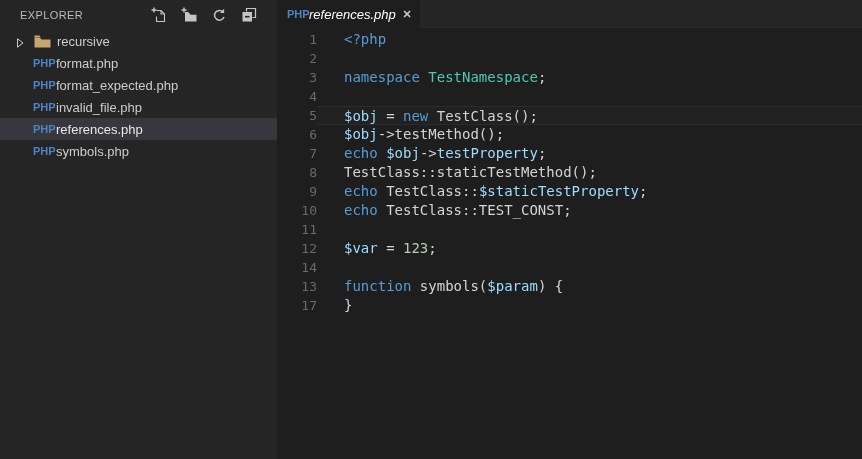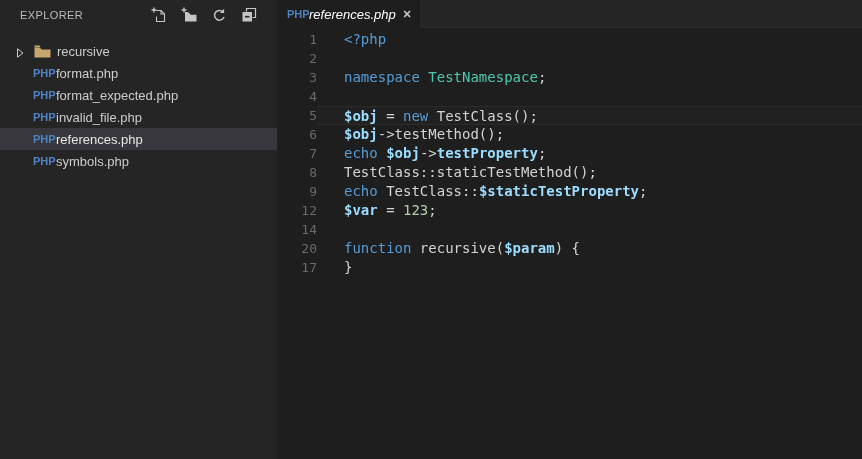--- a/index.html
+++ b/index.html
@@ -16,21 +16,21 @@
   }
   .sidebar-header {
     height:28px; display:flex; align-items:center; padding:2px 8px 0 20px;
   }
   .sidebar-title {
     font-size:11px; color:#bbbbbb; letter-spacing:0.4px; flex:1;
   }
   .sidebar-actions { display:flex; align-items:center; gap:14px; padding-right:12px; }
   .action-btn { width:16px; height:16px; cursor:pointer; display:flex; align-items:center; justify-content:center; }
   .action-btn svg { display:block; }
-  .tree { margin-top:12px; }
+  .tree { margin-top:2px; }
   .tree-row {
     height:22px; display:flex; align-items:center; font-size:13px; color:#cccccc;
     cursor:pointer; white-space:nowrap;
   }
   .tree-row.selected { background:#37373d; color:#e8e8e8; }
   .chevron { width:10px; height:10px; margin-left:15px; flex:none; }
   .folder-icon { width:17px; height:13px; margin-left:9px; flex:none; }
   .folder-label { margin-left:6px; }
   .php-badge {
     flex:none; margin-left:33px; width:17px;
@@ -63,21 +63,21 @@
     width:40px; flex:none; text-align:right; color:#6a6a6a; font-size:13px;
     cursor:pointer;
   }
   .lc {
     flex:1; padding-left:27px; white-space:pre; color:var(--plain,#d4d4d4);
   }
   .code-line.current .lc {
     background:#212121; border-top:1px solid #2b2b2b; border-bottom:1px solid #2b2b2b;
   }
   .tok-k { color:var(--keyword,#569cd6); }
-  .tok-v { color:var(--variable,#9cdcfe);font-weight:bold; }
+  .tok-v { color:var(--variable,#9cdcfe); }
   .tok-t { color:var(--type,#4ec9b0); }
   .tok-n { color:var(--number,#b5cea8); }
   .tok-p { color:var(--plain,#d4d4d4); }
 </style>
 </head>
 <body>
 
 <div class="app">
 
   <div class="sidebar">
@@ -202,30 +202,38 @@
         </div>
         <div class="code-line">
           <div class="ln">8</div>
           <div class="lc"><span class="tok-p">TestClass::staticTestMethod();</span></div>
         </div>
         <div class="code-line">
           <div class="ln">9</div>
           <div class="lc"><span class="tok-k">echo</span><span class="tok-p"> TestClass::</span><span class="tok-v">$staticTestProperty</span><span class="tok-p">;</span></div>
         </div>
         <div class="code-line">
+          <div class="ln">10</div>
+          <div class="lc"><span class="tok-k">echo</span><span class="tok-p"> TestClass::TEST_CONST;</span></div>
+        </div>
+        <div class="code-line">
+          <div class="ln">11</div>
+          <div class="lc"></div>
+        </div>
+        <div class="code-line">
           <div class="ln">12</div>
           <div class="lc"><span class="tok-v">$var</span><span class="tok-p"> = </span><span class="tok-n">123</span><span class="tok-p">;</span></div>
         </div>
         <div class="code-line">
           <div class="ln">14</div>
           <div class="lc"></div>
         </div>
         <div class="code-line">
-          <div class="ln">20</div>
-          <div class="lc"><span class="tok-k">function</span><span class="tok-p"> recursive(</span><span class="tok-v">$param</span><span class="tok-p">) {</span></div>
+          <div class="ln">13</div>
+          <div class="lc"><span class="tok-k">function</span><span class="tok-p"> symbols(</span><span class="tok-v">$param</span><span class="tok-p">) {</span></div>
         </div>
         <div class="code-line">
           <div class="ln">17</div>
           <div class="lc"><span class="tok-p">}</span></div>
         </div>
       </div>
   </div>
 
 </div>
 

